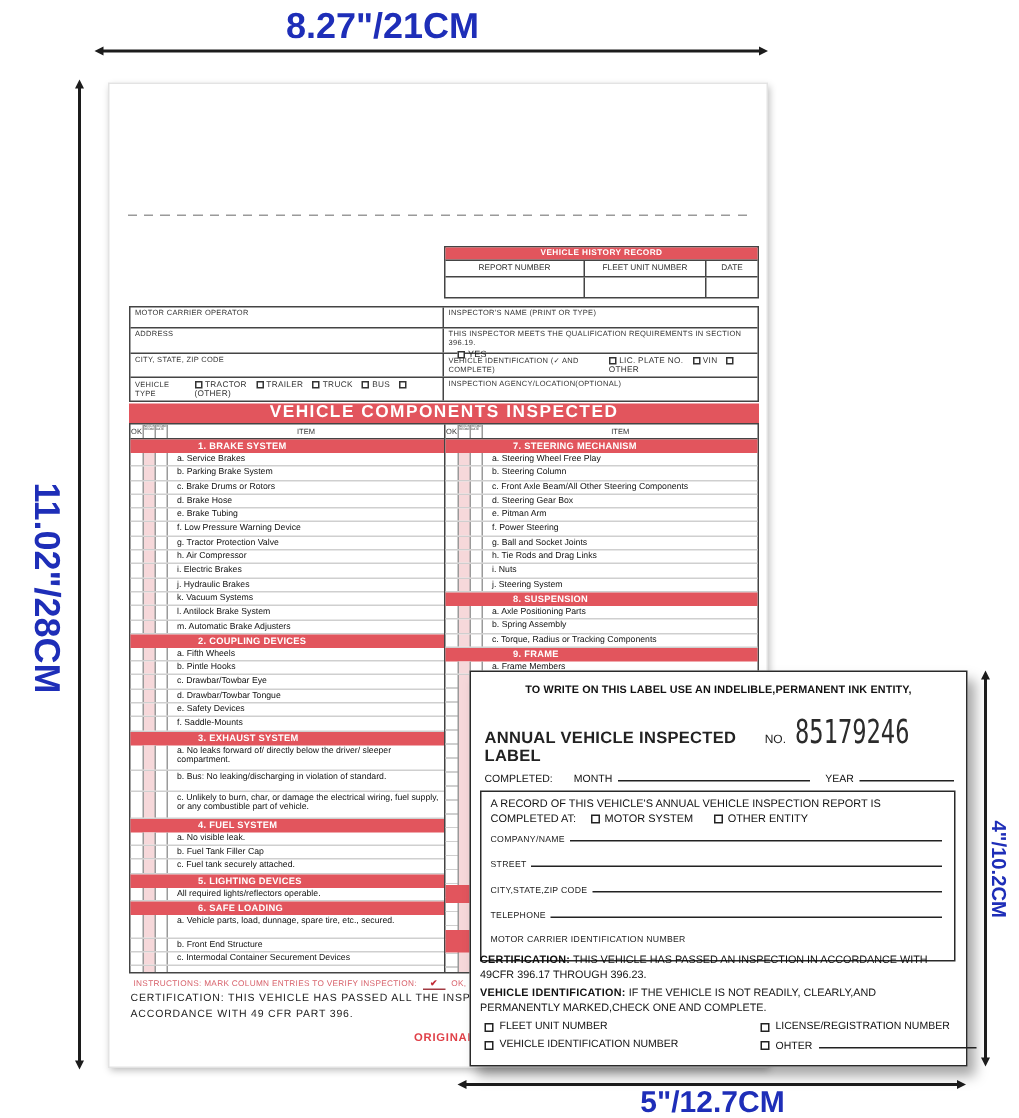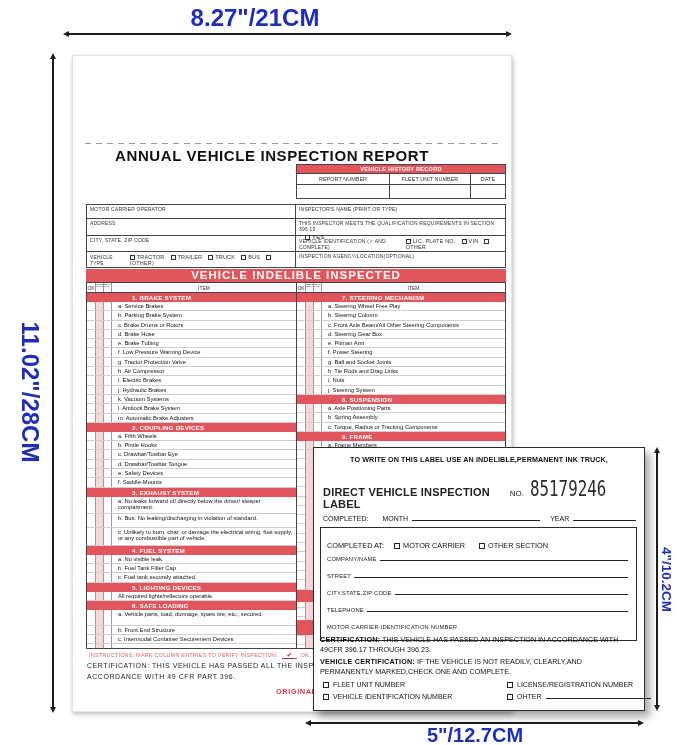--- a/index.html
+++ b/index.html
@@ -150,21 +150,20 @@
   <div class="ah down" style="left:654px;top:705px;"></div>
   <div class="dim-text vtext" style="left:616px;top:572px;width:100px;text-align:center;font-size:13.5px;">4"/10.2CM</div>
 
   <div class="dim-line" style="left:310px;top:722px;width:330px;height:1.5px;"></div>
   <div class="ah left" style="left:305px;top:720px;"></div>
   <div class="ah right" style="left:638px;top:720px;"></div>
   <div class="dim-text" style="left:330px;width:290px;top:724px;text-align:center;font-size:20px;">5"/12.7CM</div>
 
   <div id="page">
     <div id="perforation"></div>
-    <div id="report-title">ANNUAL VEHICLE INSPECTION REPORT</div>
 
     <div id="history">
       <div class="hbar">VEHICLE HISTORY RECORD</div>
       <div class="hcols">
         <div class="hc1">REPORT  NUMBER</div>
         <div class="hc2">FLEET UNIT NUMBER</div>
         <div class="hc3">DATE</div>
       </div>
       <div class="hempty">
           <div></div>
@@ -196,21 +195,21 @@
       </div>
       <div class="irow r4">
         <div class="icell l inlineopts">
           <span class="lbl">VEHICLE TYPE</span>
           <span><span class="cb"></span><span class="opt">TRACTOR</span><span class="cb"></span><span class="opt">TRAILER</span><span class="cb"></span><span class="opt">TRUCK</span><span class="cb"></span><span class="opt">BUS</span><span class="cb"></span><span class="opt">(OTHER)</span></span>
         </div>
         <div class="icell">INSPECTION AGENCY/LOCATION(OPTIONAL)</div>
       </div>
     </div>
 
-    <div id="banner">VEHICLE INDELIBLE INSPECTED</div>
+    <div id="banner">VEHICLE COMPONENTS INSPECTED</div>
 
     <div id="ctable">
       <div class="thalf">
         <div class="thead">
           <div class="hc c-ok">OK</div>
           <div class="hc c-nr">
               <span class="micro">NEEDS REPAIR</span>
             </div>
           <div class="hc c-rd">
               <span class="micro">REPAIRED DATE</span>
@@ -468,43 +467,44 @@
       <span class="mark-under">✔</span>
       <span>OK,</span>
       <span class="mark-under">X</span>
     </div>
     <div id="cert1">CERTIFICATION: THIS VEHICLE HAS PASSED ALL THE INSPECTION</div>
     <div id="cert2">ACCORDANCE WITH 49 CFR PART 396.</div>
     <div id="original">ORIGINAL</div>
   </div>
 
   <div id="label">
-    <div class="instr" id="li1">TO WRITE ON THIS LABEL USE AN INDELIBLE,PERMANENT INK TRUCK,</div>
+    <div class="instr" id="li1">TO WRITE ON THIS LABEL USE AN INDELIBLE,PERMANENT INK ENTITY,</div>
 
     <div id="ltitle-row">
-      <span id="ltitle">DIRECT VEHICLE INSPECTION LABEL</span>
+      <span id="ltitle">ANNUAL VEHICLE INSPECTED LABEL</span>
       <span id="lno">NO.</span>
       <span id="lnumber">85179246</span>
     </div>
 
     <div id="lcompleted">
       <span class="w">COMPLETED:</span>
       <span class="w2">MONTH</span>
       <span class="uline" id="month-line"></span>
       <span class="w2">YEAR</span>
       <span class="uline" id="year-line"></span>
     </div>
 
     <div id="lbox">
+      <div id="lrec1">A RECORD OF THIS VEHICLE'S ANNUAL VEHICLE INSPECTION REPORT  IS</div>
       <div id="lrec2">
         <span class="lbl">COMPLETED AT:</span>
         <span class="cbL"></span>
-        <span class="opt">MOTOR CARRIER</span>
+        <span class="opt">MOTOR SYSTEM</span>
         <span class="cbL"></span>
-        <span class="opt">OTHER SECTION</span>
+        <span class="opt">OTHER ENTITY</span>
       </div>
       <div class="fld" id="fld0">
           <span class="flbl">COMPANY/NAME</span>
           <span class="fline"></span>
         </div>
       <div class="fld" id="fld1">
           <span class="flbl">STREET</span>
           <span class="fline"></span>
         </div>
       <div class="fld" id="fld2">
@@ -517,21 +517,21 @@
         </div>
       <div class="fld" id="fld4">
           <span class="flbl">MOTOR CARRIER IDENTIFICATION NUMBER</span>
         </div>
     </div>
 
     <div class="lpara" id="lcert">
       <b>CERTIFICATION:</b><span> THIS VEHICLE HAS PASSED AN INSPECTION IN ACCORDANCE WITH 49CFR 396.17 THROUGH 396.23.</span>
     </div>
     <div class="lpara" id="lvid">
-      <b>VEHICLE CERTIFICATION:</b><span> IF THE VEHICLE IS NOT READILY, CLEARLY,AND PERMANENTLY MARKED,CHECK ONE AND COMPLETE.</span>
+      <b>VEHICLE IDENTIFICATION:</b><span> IF THE VEHICLE IS NOT READILY, CLEARLY,AND PERMANENTLY MARKED,CHECK ONE AND COMPLETE.</span>
     </div>
 
     <div class="chk" id="chk0">
         <span class="cbL"></span>
         <span>FLEET UNIT NUMBER</span>
       </div>
     <div class="chk" id="chk1">
         <span class="cbL"></span>
         <span>LICENSE/REGISTRATION NUMBER</span>
       </div>

